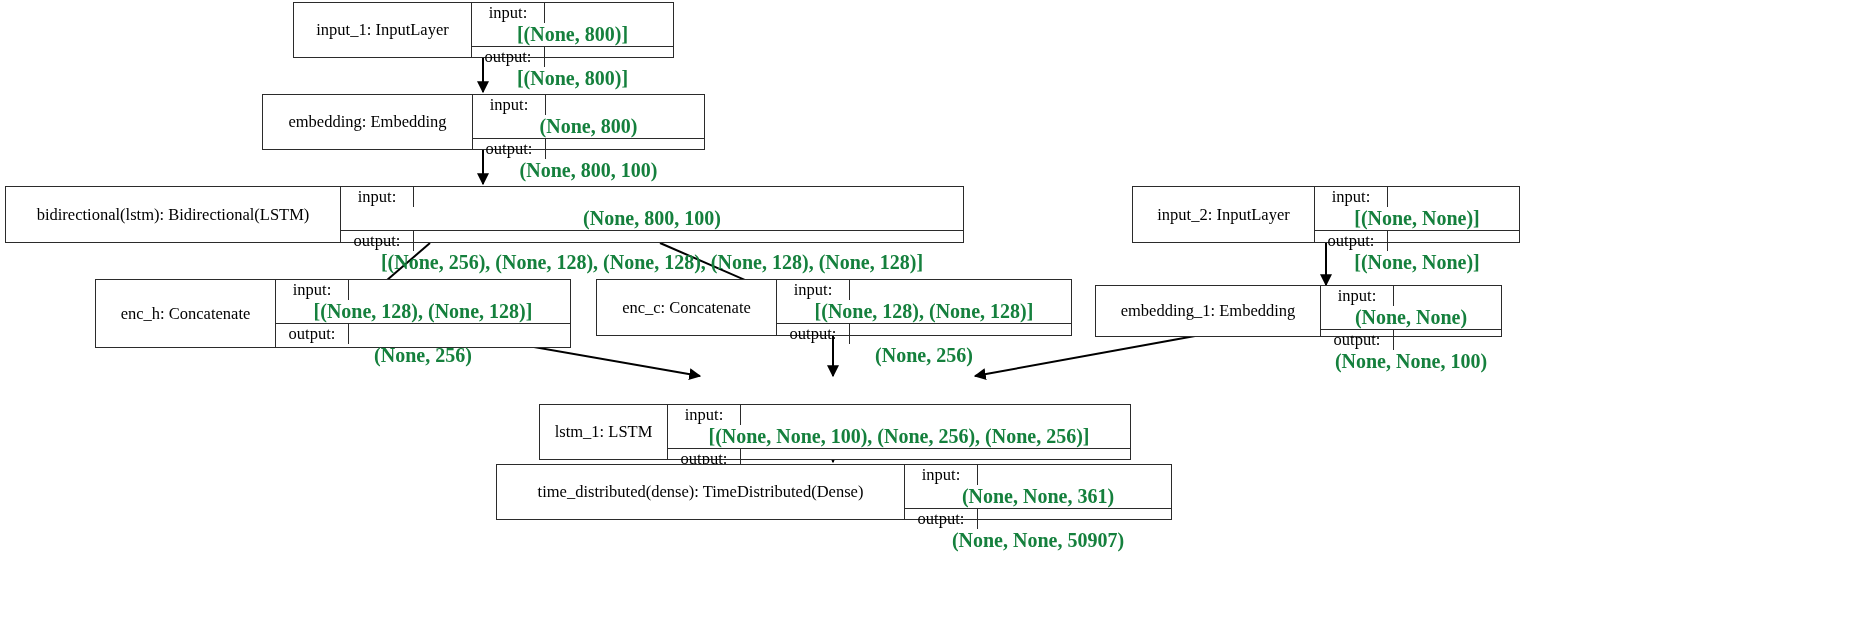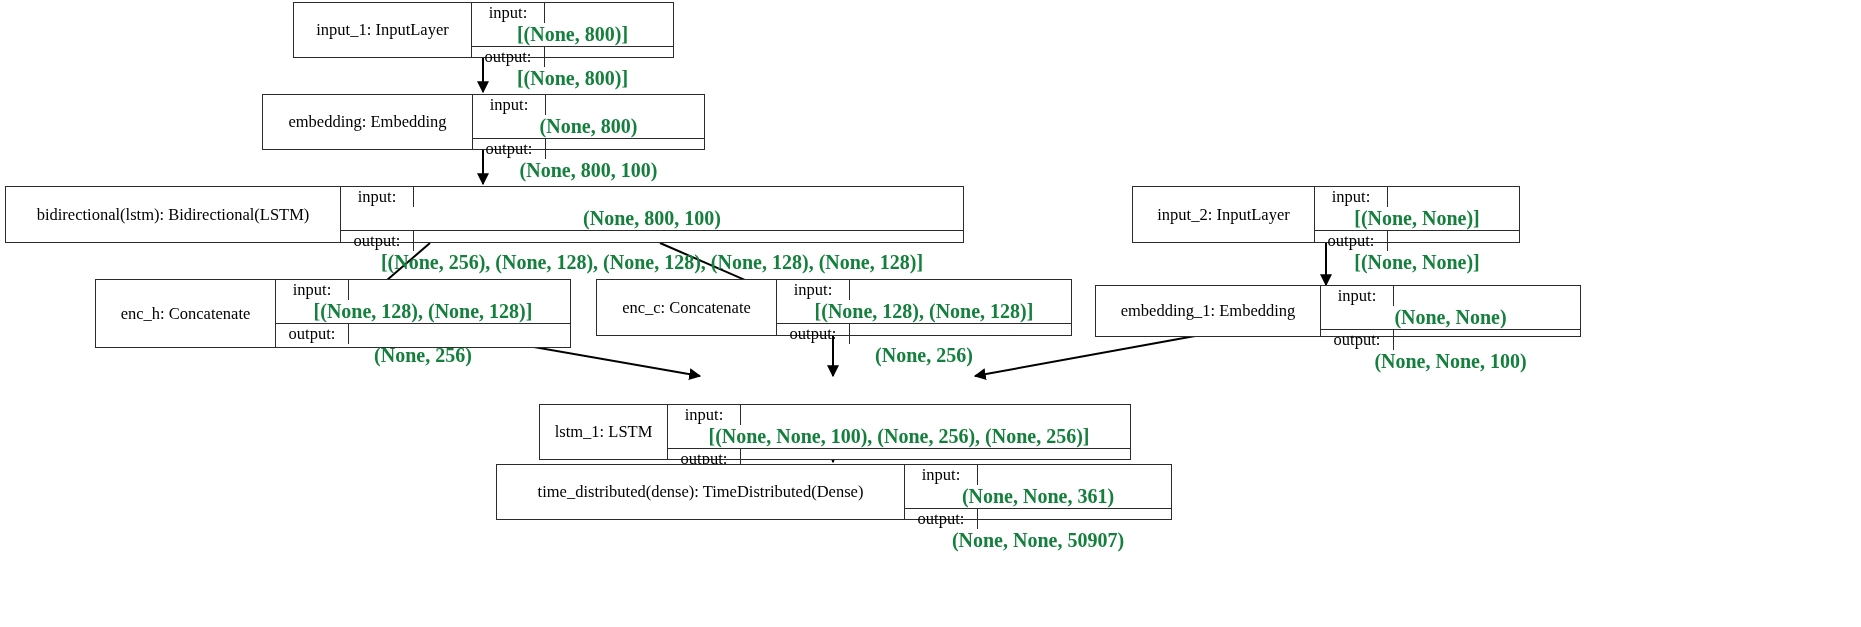--- a/index.html
+++ b/index.html
@@ -194,21 +194,21 @@
         <div class="io-label" style="width:73px;">input:</div>
         <div class="io-value">[(None, 128), (None, 128)]</div>
       </div>
       <div class="io-row">
         <div class="io-label" style="width:73px;">output:</div>
         <div class="io-value">(None, 256)</div>
       </div>
     </div>
   </div>
 
-  <div class="node" style="left:1095px; top:285px; width:486px; height:52px;">
+  <div class="node" style="left:1095px; top:285px; width:407px; height:52px;">
     <div class="node-name" style="width:225px;">embedding_1: Embedding</div>
     <div class="io-block">
       <div class="io-row top">
         <div class="io-label" style="width:73px;">input:</div>
         <div class="io-value">(None, None)</div>
       </div>
       <div class="io-row">
         <div class="io-label" style="width:73px;">output:</div>
         <div class="io-value">(None, None, 100)</div>
       </div>

